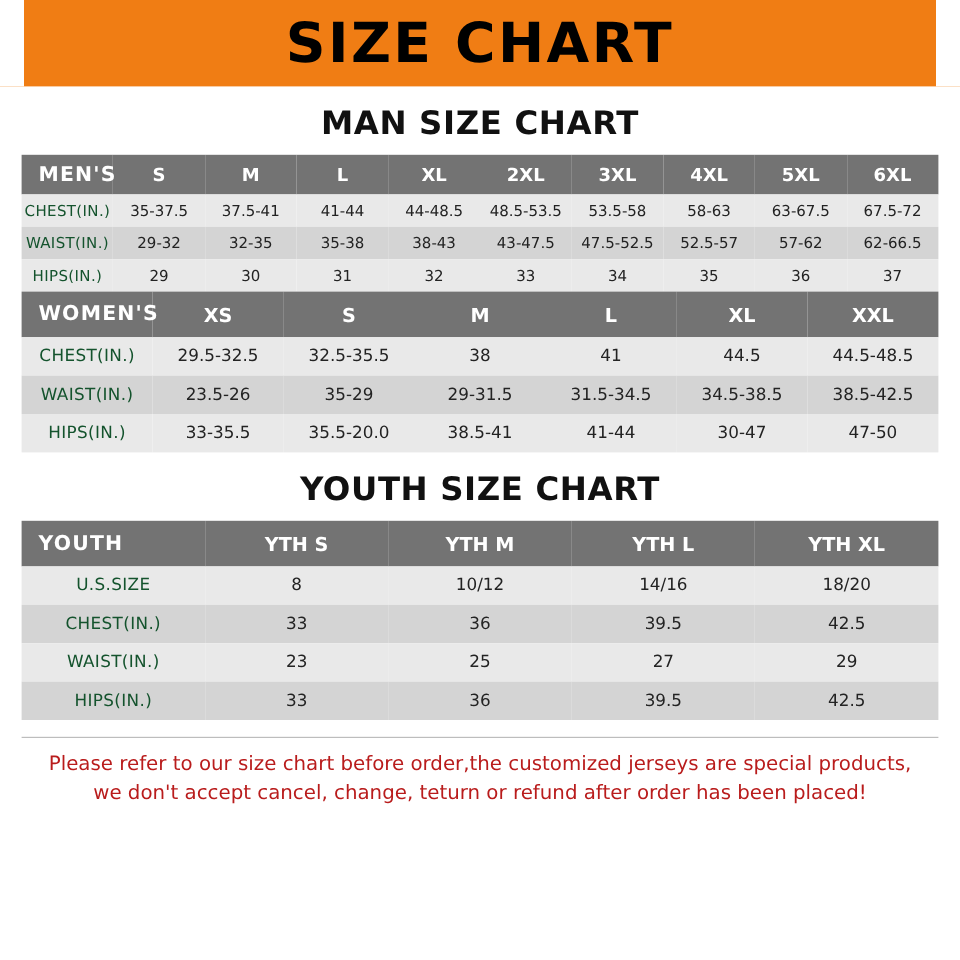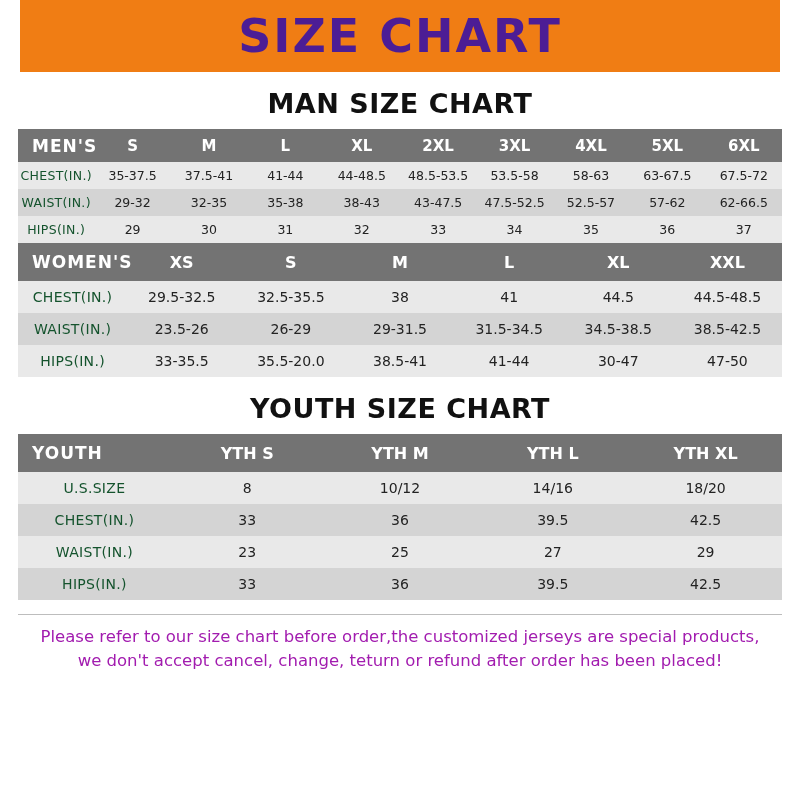--- a/index.html
+++ b/index.html
@@ -27,21 +27,21 @@
     background: #f07d14;
     display: flex;
     align-items: center;
     justify-content: center;
   }
   .banner-title {
     font-family: "DejaVu Sans", sans-serif;
     font-weight: bold;
     font-size: 46px;
     letter-spacing: 2px;
-    color: #4c1d95;
+    color: #000000;
     text-align: center;
     line-height: 1;
   }
   .banner-left-block {
     position: absolute;
     left: 0;
     top: 0;
     width: 20px;
     height: 72px;
     background: #ffffff;
@@ -226,21 +226,21 @@
           <td>29.5-32.5</td>
           <td>32.5-35.5</td>
           <td>38</td>
           <td>41</td>
           <td>44.5</td>
           <td>44.5-48.5</td>
         </tr>
         <tr class="even">
           <td class="rowhead">WAIST(IN.)</td>
           <td>23.5-26</td>
-          <td>26-29</td>
+          <td>35-29</td>
           <td>29-31.5</td>
           <td>31.5-34.5</td>
           <td>34.5-38.5</td>
           <td>38.5-42.5</td>
         </tr>
         <tr class="odd">
           <td class="rowhead">HIPS(IN.)</td>
           <td>33-35.5</td>
           <td>35.5-20.0</td>
           <td>38.5-41</td>
@@ -287,19 +287,19 @@
         <tr class="even">
           <td class="rowhead">HIPS(IN.)</td>
           <td>33</td>
           <td>36</td>
           <td>39.5</td>
           <td>42.5</td>
         </tr>
       </tbody>
     </table>
 
-    <div class="footer-note" style="color: #a21caf;">
+    <div class="footer-note" style="color: #b91c1c;">
       <div>Please refer to our size chart before order,the customized jerseys are special products,</div>
       <div>we don't accept cancel, change, teturn or refund after order has been placed!</div>
     </div>
 
   </div>
 </div>
 
 </body></html>

